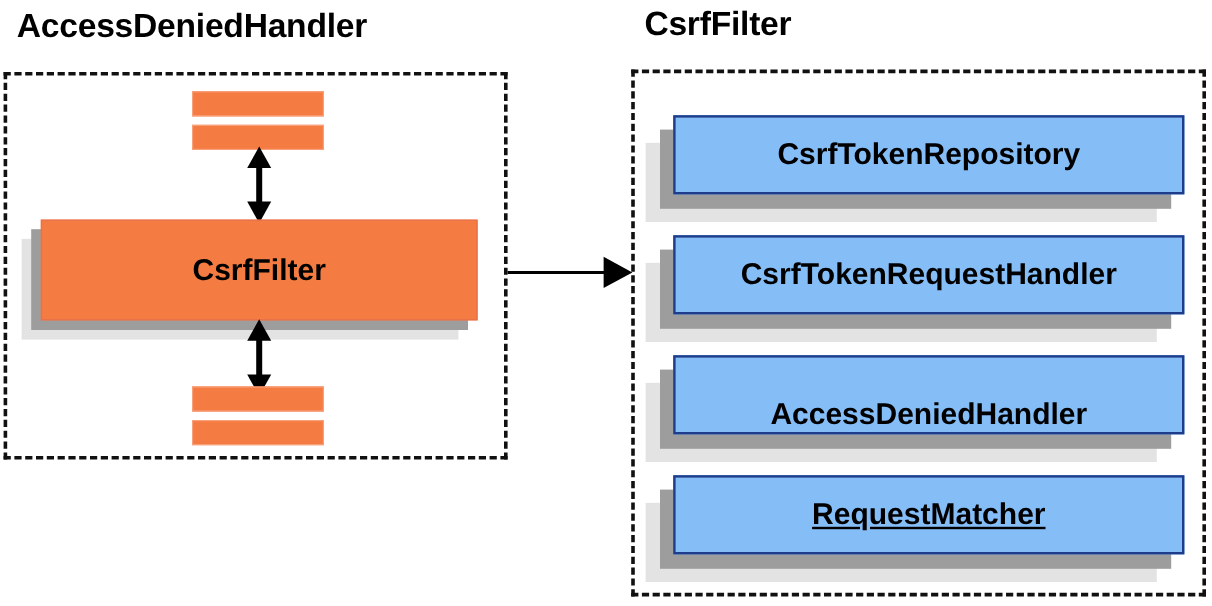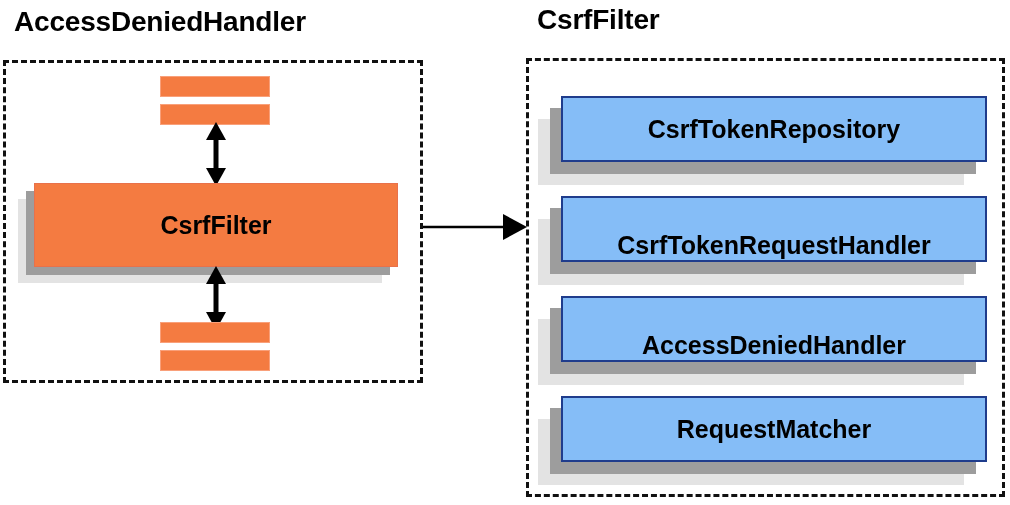--- a/index.html
+++ b/index.html
@@ -136,29 +136,29 @@
   <div class="dashed-panel" style="left:526px; top:58px; width:479px; height:439px;"></div>
 
   <div class="shadow-far" style="left:538px; top:119px; width:426px; height:66px;"></div>
   <div class="shadow-near" style="left:550px; top:108px; width:426px; height:66px;"></div>
   <div class="blue-box" style="left:561px; top:96px; width:426px; height:66px;">
     <span class="box-label">CsrfTokenRepository</span>
   </div>
 
   <div class="shadow-far" style="left:538px; top:219px; width:426px; height:66px;"></div>
   <div class="shadow-near" style="left:550px; top:208px; width:426px; height:66px;"></div>
-  <div class="blue-box" style="left:561px; top:196px; width:426px; height:66px;align-items:flex-end;">
+  <div class="blue-box" style="left:561px; top:196px; width:426px; height:66px;">
     <span class="box-label">CsrfTokenRequestHandler</span>
   </div>
 
   <div class="shadow-far" style="left:538px; top:319px; width:426px; height:66px;"></div>
   <div class="shadow-near" style="left:550px; top:308px; width:426px; height:66px;"></div>
   <div class="blue-box" style="left:561px; top:296px; width:426px; height:66px;align-items:flex-end;">
     <span class="box-label">AccessDeniedHandler</span>
   </div>
 
   <div class="shadow-far" style="left:538px; top:419px; width:426px; height:66px;"></div>
   <div class="shadow-near" style="left:550px; top:408px; width:426px; height:66px;"></div>
-  <div class="blue-box" style="left:561px; top:396px; width:426px; height:66px;">
+  <div class="blue-box" style="left:561px; top:396px; width:426px; height:66px;text-decoration:underline;">
     <span class="box-label">RequestMatcher</span>
   </div>
 
 </div>
 
 </body></html>

